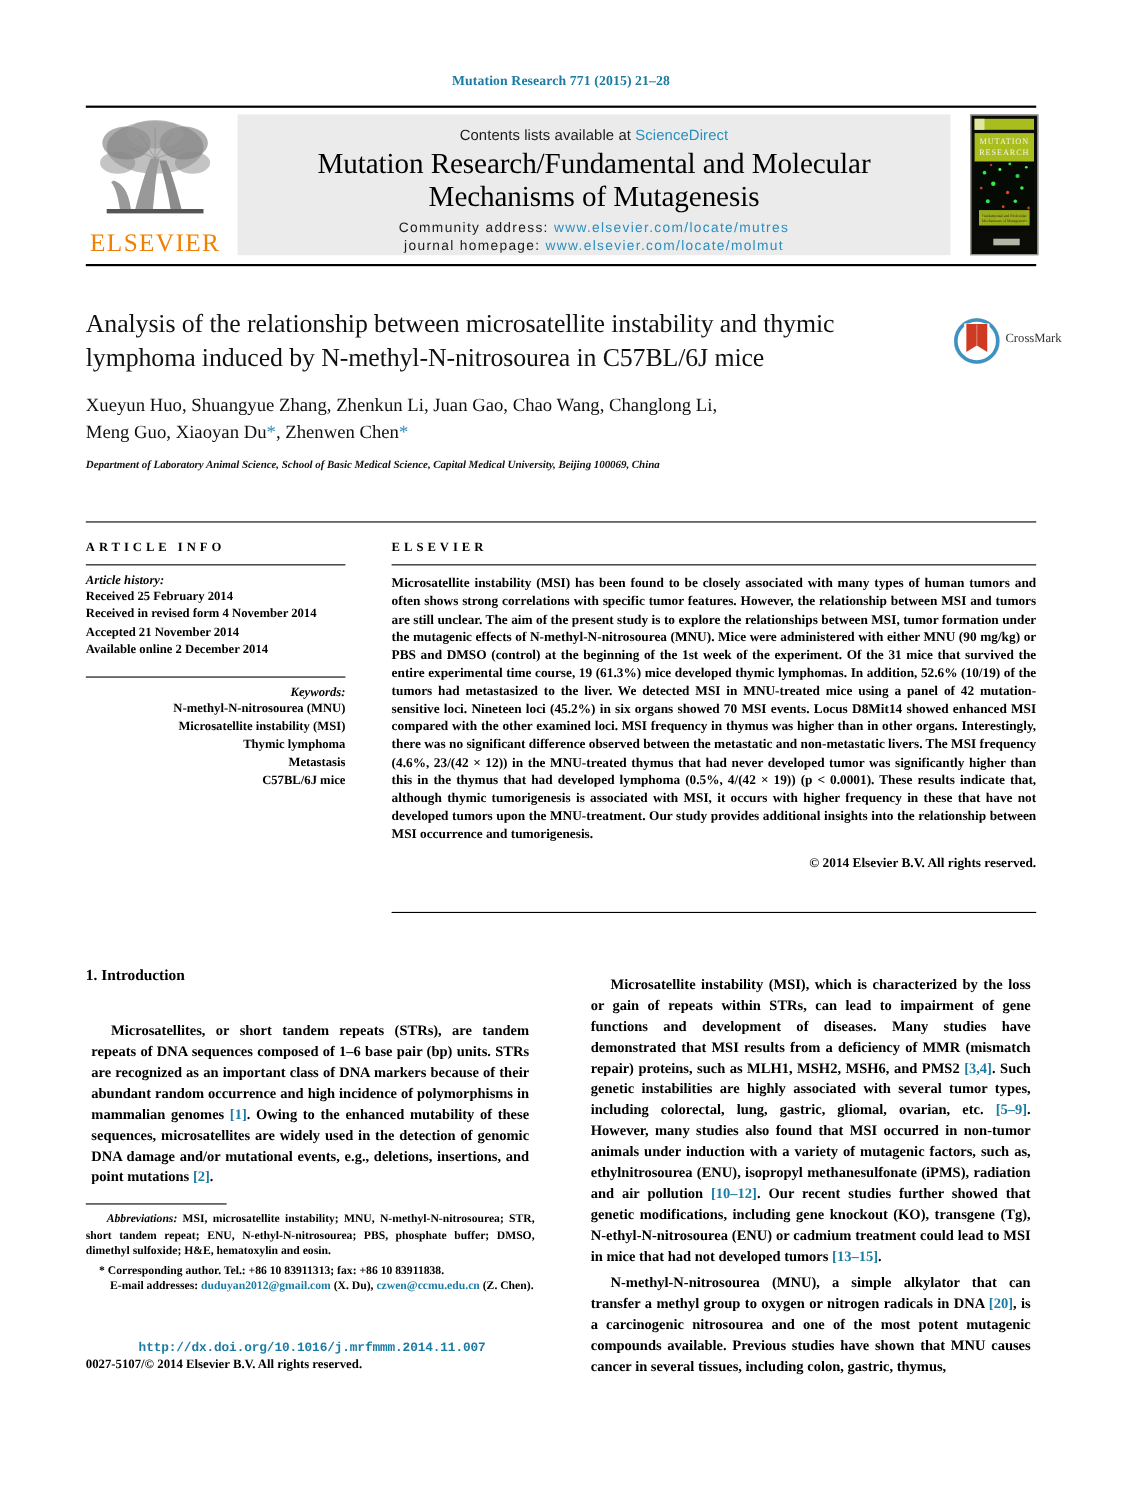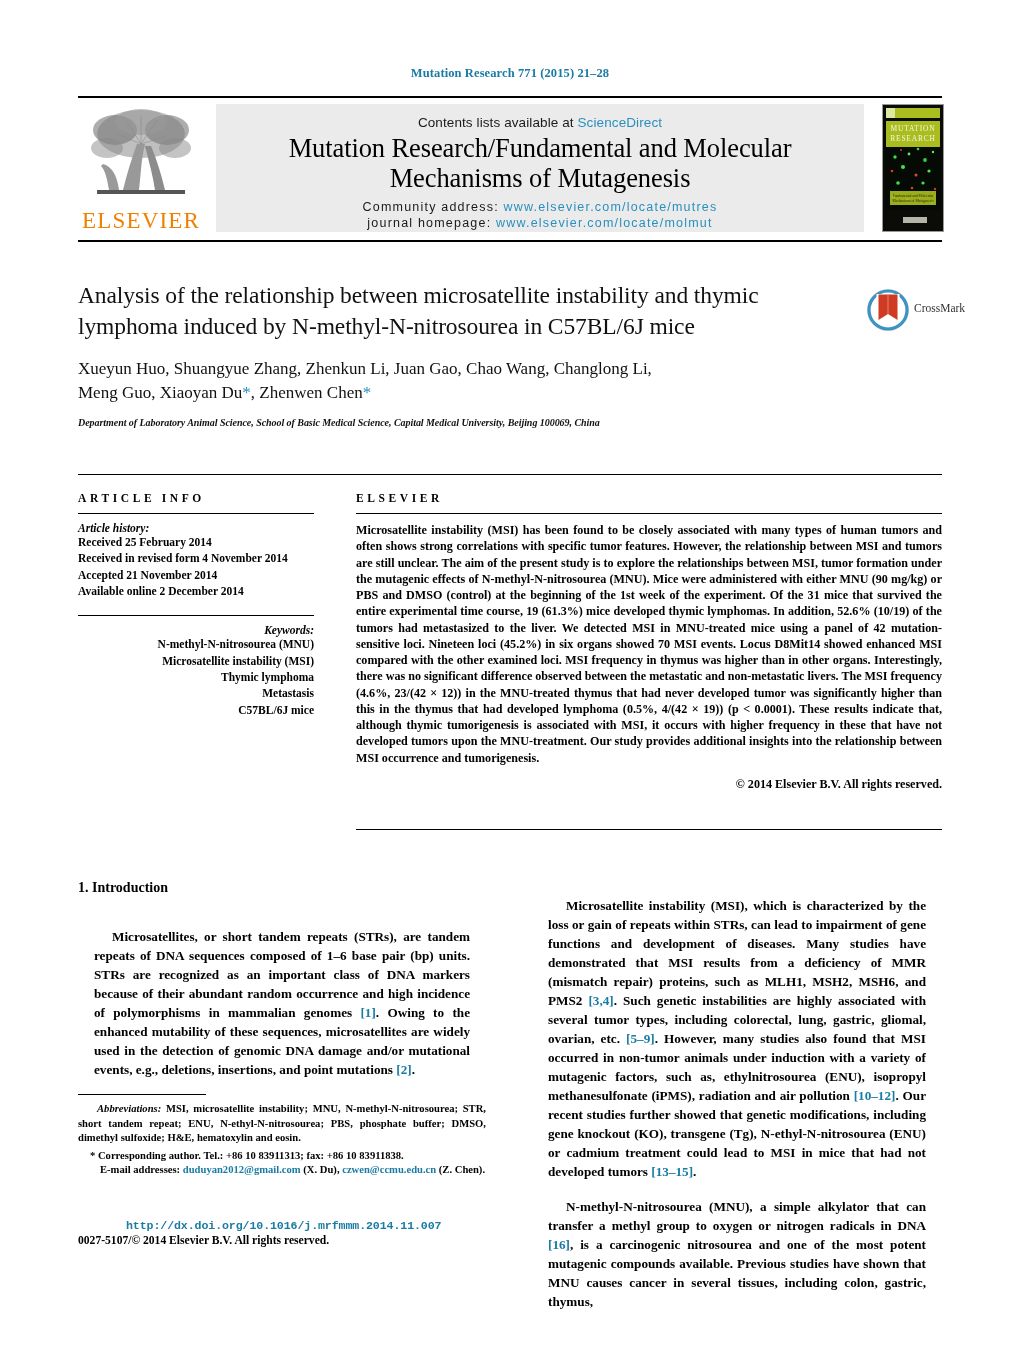--- a/index.html
+++ b/index.html
@@ -234,21 +234,21 @@
     font-size: 14px;
     margin-bottom: 31px;
   }
   .para {
     font-family: "Liberation Serif", serif;
     font-weight: bold;
     font-size: 13.2px;
     line-height: 1.44;
     text-align: justify;
     text-indent: 18px;
-    margin: 16px;
+    margin: 5px;
   }
   .para + .para { margin-top: 0; }
   .ref { color: #1a7ba3; }
 
   
   .footnotes {
     position: absolute;
     left: 78px; top: 1094px;
     width: 408px;
   }
@@ -447,21 +447,21 @@
     <p class="para">
       <span>Microsatellites, or short tandem repeats (STRs), are tandem repeats of DNA sequences composed of 1–6 base pair (bp) units. STRs are recognized as an important class of DNA markers because of their abundant random occurrence and high incidence of polymorphisms in mammalian genomes </span><span class="ref">[1]</span><span>. Owing to the enhanced mutability of these sequences, microsatellites are widely used in the detection of genomic DNA damage and/or mutational events, e.g., deletions, insertions, and point mutations </span><span class="ref">[2]</span><span>.</span>
     </p>
   </div>
 
   <div class="body-col-right">
     <p class="para">
       <span>Microsatellite instability (MSI), which is characterized by the loss or gain of repeats within STRs, can lead to impairment of gene functions and development of diseases. Many studies have demonstrated that MSI results from a deficiency of MMR (mismatch repair) proteins, such as MLH1, MSH2, MSH6, and PMS2 </span><span class="ref">[3,4]</span><span>. Such genetic instabilities are highly associated with several tumor types, including colorectal, lung, gastric, gliomal, ovarian, etc. </span><span class="ref">[5–9]</span><span>. However, many studies also found that MSI occurred in non-tumor animals under induction with a variety of mutagenic factors, such as, ethylnitrosourea (ENU), isopropyl methanesulfonate (iPMS), radiation and air pollution </span><span class="ref">[10–12]</span><span>. Our recent studies further showed that genetic modifications, including gene knockout (KO), transgene (Tg), N-ethyl-N-nitrosourea (ENU) or cadmium treatment could lead to MSI in mice that had not developed tumors </span><span class="ref">[13–15]</span><span>.</span>
     </p>
     <p class="para">
-      <span>N-methyl-N-nitrosourea (MNU), a simple alkylator that can transfer a methyl group to oxygen or nitrogen radicals in DNA </span><span class="ref">[16]</span><span>, is a carcinogenic nitrosourea and one of the most potent mutagenic compounds available. Previous studies have shown that MNU causes cancer in several tissues, including colon, gastric, thymus,</span>
+      <span>N-methyl-N-nitrosourea (MNU), a simple alkylator that can transfer a methyl group to oxygen or nitrogen radicals in DNA </span><span class="ref">[20]</span><span>, is a carcinogenic nitrosourea and one of the most potent mutagenic compounds available. Previous studies have shown that MNU causes cancer in several tissues, including colon, gastric, thymus,</span>
     </p>
   </div>
 
   <div class="footnotes">
     <div class="foot-rule"></div>
     <div class="foot-text">
       &nbsp;&nbsp;&nbsp;&nbsp;<span class="it">Abbreviations:</span><span> MSI, microsatellite instability; MNU, N-methyl-N-nitrosourea; STR, short tandem repeat; ENU, N-ethyl-N-nitrosourea; PBS, phosphate buffer; DMSO, dimethyl sulfoxide; H&amp;E, hematoxylin and eosin.</span>
     </div>
     <div class="foot-corr">
       <span>*</span><span> Corresponding author. Tel.: +86 10 83911313; fax: +86 10 83911838.</span>

